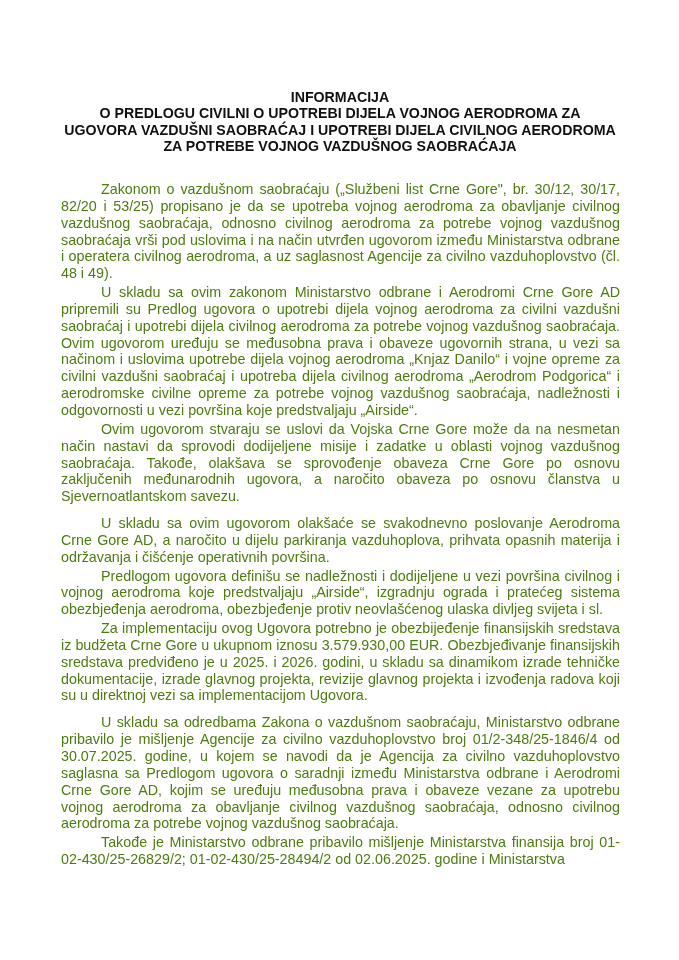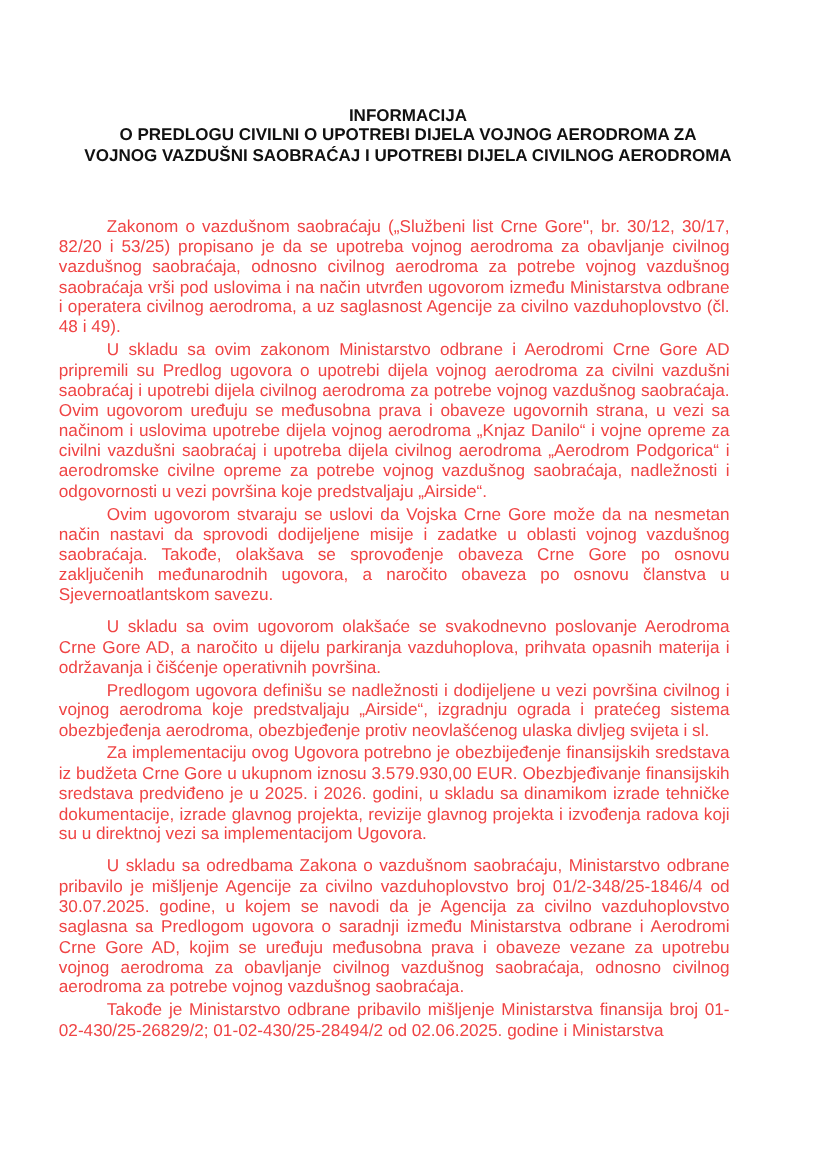--- a/index.html
+++ b/index.html
@@ -9,38 +9,39 @@
     background: #ffffff; color: #1a1a1a;
     font-family: Liberation Sans, sans-serif;
   }
   .title-block {
     position: absolute; left: 60px; width: 560px; top: 89px;
     text-align: center; font-weight: bold; font-size: 14.2px; line-height: 16.3px;
     color: #111;
   }
   .title-line { display: block; white-space: nowrap; }
   .body-block {
-    position: absolute; left: 49px; width: 559px; top: 181px;
-    font-size: 14.3px; line-height: 16.85px; color: #ef4444;
+    position: absolute; left: 61px; width: 559px; top: 181px;
+    font-size: 14.3px; line-height: 16.85px; color: #4d7c0f;
   }
   .para {
     margin: 0; text-align: justify; text-indent: 40px;
     hyphens: none;
   }
   .para.gap-sm { margin-top: 2px; }
   .para.gap-md { margin-top: 10px; }
 </style>
 </head>
 <body>
 
 <div class="page">
   <div class="title-block">
     <span class="title-line">INFORMACIJA</span>
     <span class="title-line">O PREDLOGU CIVILNI O UPOTREBI DIJELA VOJNOG AERODROMA ZA</span>
-    <span class="title-line">VOJNOG VAZDUŠNI SAOBRAĆAJ I UPOTREBI DIJELA CIVILNOG AERODROMA</span>
+    <span class="title-line">UGOVORA VAZDUŠNI SAOBRAĆAJ I UPOTREBI DIJELA CIVILNOG AERODROMA</span>
+    <span class="title-line">ZA POTREBE VOJNOG VAZDUŠNOG SAOBRAĆAJA</span>
   </div>
 
   <div class="body-block">
     <p class="para">Zakonom o vazdušnom saobraćaju („Službeni list Crne Gore", br. 30/12, 30/17, 82/20 i 53/25) propisano je da se upotreba vojnog aerodroma za obavljanje civilnog vazdušnog saobraćaja, odnosno civilnog aerodroma za potrebe vojnog vazdušnog saobraćaja vrši pod uslovima i na način utvrđen ugovorom između Ministarstva odbrane i operatera civilnog aerodroma, a uz saglasnost Agencije za civilno vazduhoplovstvo (čl. 48 i 49).</p>
     <p class="para gap-sm">U skladu sa ovim zakonom Ministarstvo odbrane i Aerodromi Crne Gore AD pripremili su Predlog ugovora o upotrebi dijela vojnog aerodroma za civilni vazdušni saobraćaj i upotrebi dijela civilnog aerodroma za potrebe vojnog vazdušnog saobraćaja. Ovim ugovorom uređuju  se međusobna prava i obaveze ugovornih strana, u vezi sa načinom i uslovima upotrebe dijela vojnog aerodroma „Knjaz Danilo“ i vojne opreme za civilni vazdušni saobraćaj i upotreba dijela civilnog aerodroma „Aerodrom Podgorica“ i aerodromske civilne opreme za potrebe vojnog vazdušnog saobraćaja,  nadležnosti i odgovornosti u vezi površina koje predstvaljaju  „Airside“.</p>
     <p class="para gap-sm">Ovim ugovorom stvaraju se uslovi da Vojska Crne Gore može da na nesmetan način nastavi da sprovodi dodijeljene misije i zadatke u oblasti vojnog vazdušnog saobraćaja. Takođe, olakšava se sprovođenje obaveza Crne Gore po osnovu zaključenih međunarodnih ugovora, a naročito obaveza po osnovu članstva u Sjevernoatlantskom savezu.</p>
     <p class="para gap-md">U skladu sa ovim ugovorom olakšaće se svakodnevno poslovanje Aerodroma Crne Gore AD, a naročito u dijelu parkiranja vazduhoplova, prihvata opasnih materija i održavanja i čišćenje operativnih površina.</p>
     <p class="para gap-sm">Predlogom ugovora definišu se nadležnosti i dodijeljene u vezi površina civilnog i vojnog aerodroma koje predstvaljaju „Airside“, izgradnju ograda i pratećeg sistema obezbjeđenja aerodroma, obezbjeđenje protiv neovlašćenog ulaska  divljeg svijeta i sl.</p>
     <p class="para gap-sm">Za implementaciju ovog Ugovora potrebno je obezbijeđenje finansijskih sredstava iz budžeta Crne Gore u ukupnom iznosu 3.579.930,00 EUR. Obezbjeđivanje finansijskih sredstava predviđeno je u 2025. i 2026. godini, u skladu sa dinamikom izrade tehničke dokumentacije, izrade glavnog projekta, revizije glavnog projekta i izvođenja radova koji su u direktnoj vezi sa implementacijom Ugovora.</p>
     <p class="para gap-md">U skladu sa odredbama Zakona o vazdušnom saobraćaju, Ministarstvo odbrane pribavilo je mišljenje Agencije za civilno vazduhoplovstvo broj 01/2-348/25-1846/4 od 30.07.2025. godine, u kojem  se navodi da je Agencija za civilno vazduhoplovstvo saglasna sa Predlogom ugovora o  saradnji između Ministarstva odbrane i Aerodromi Crne Gore AD, kojim se uređuju međusobna prava i obaveze vezane za upotrebu vojnog aerodroma za obavljanje civilnog vazdušnog saobraćaja, odnosno civilnog aerodroma za potrebe vojnog vazdušnog saobraćaja.</p>

